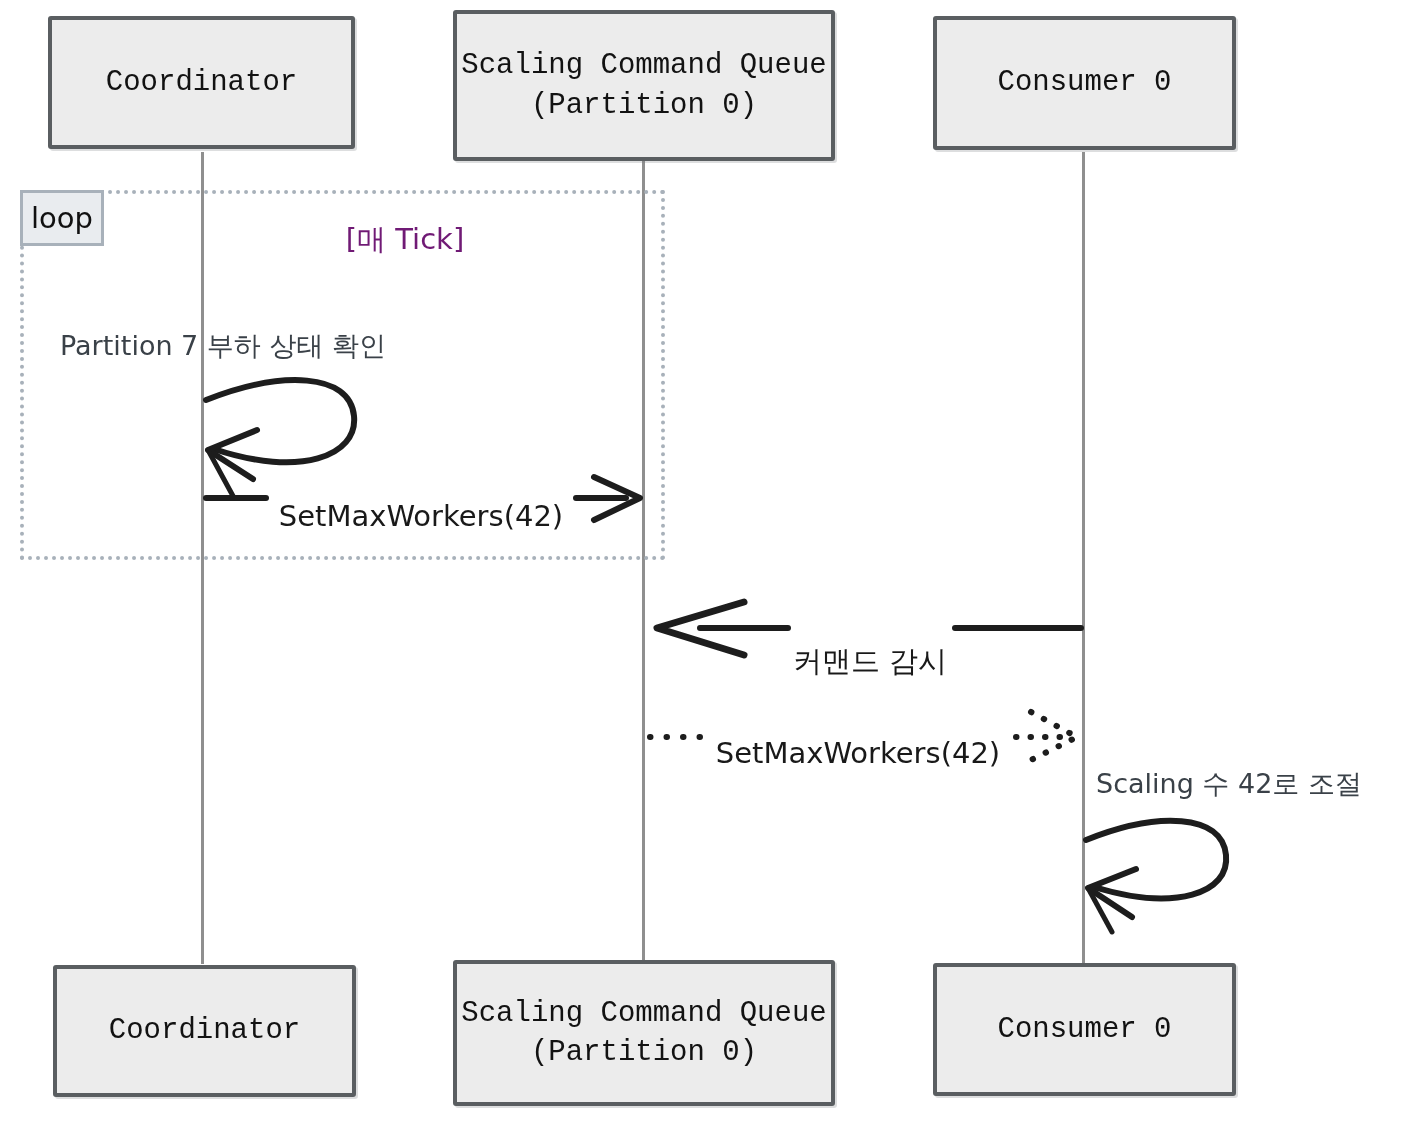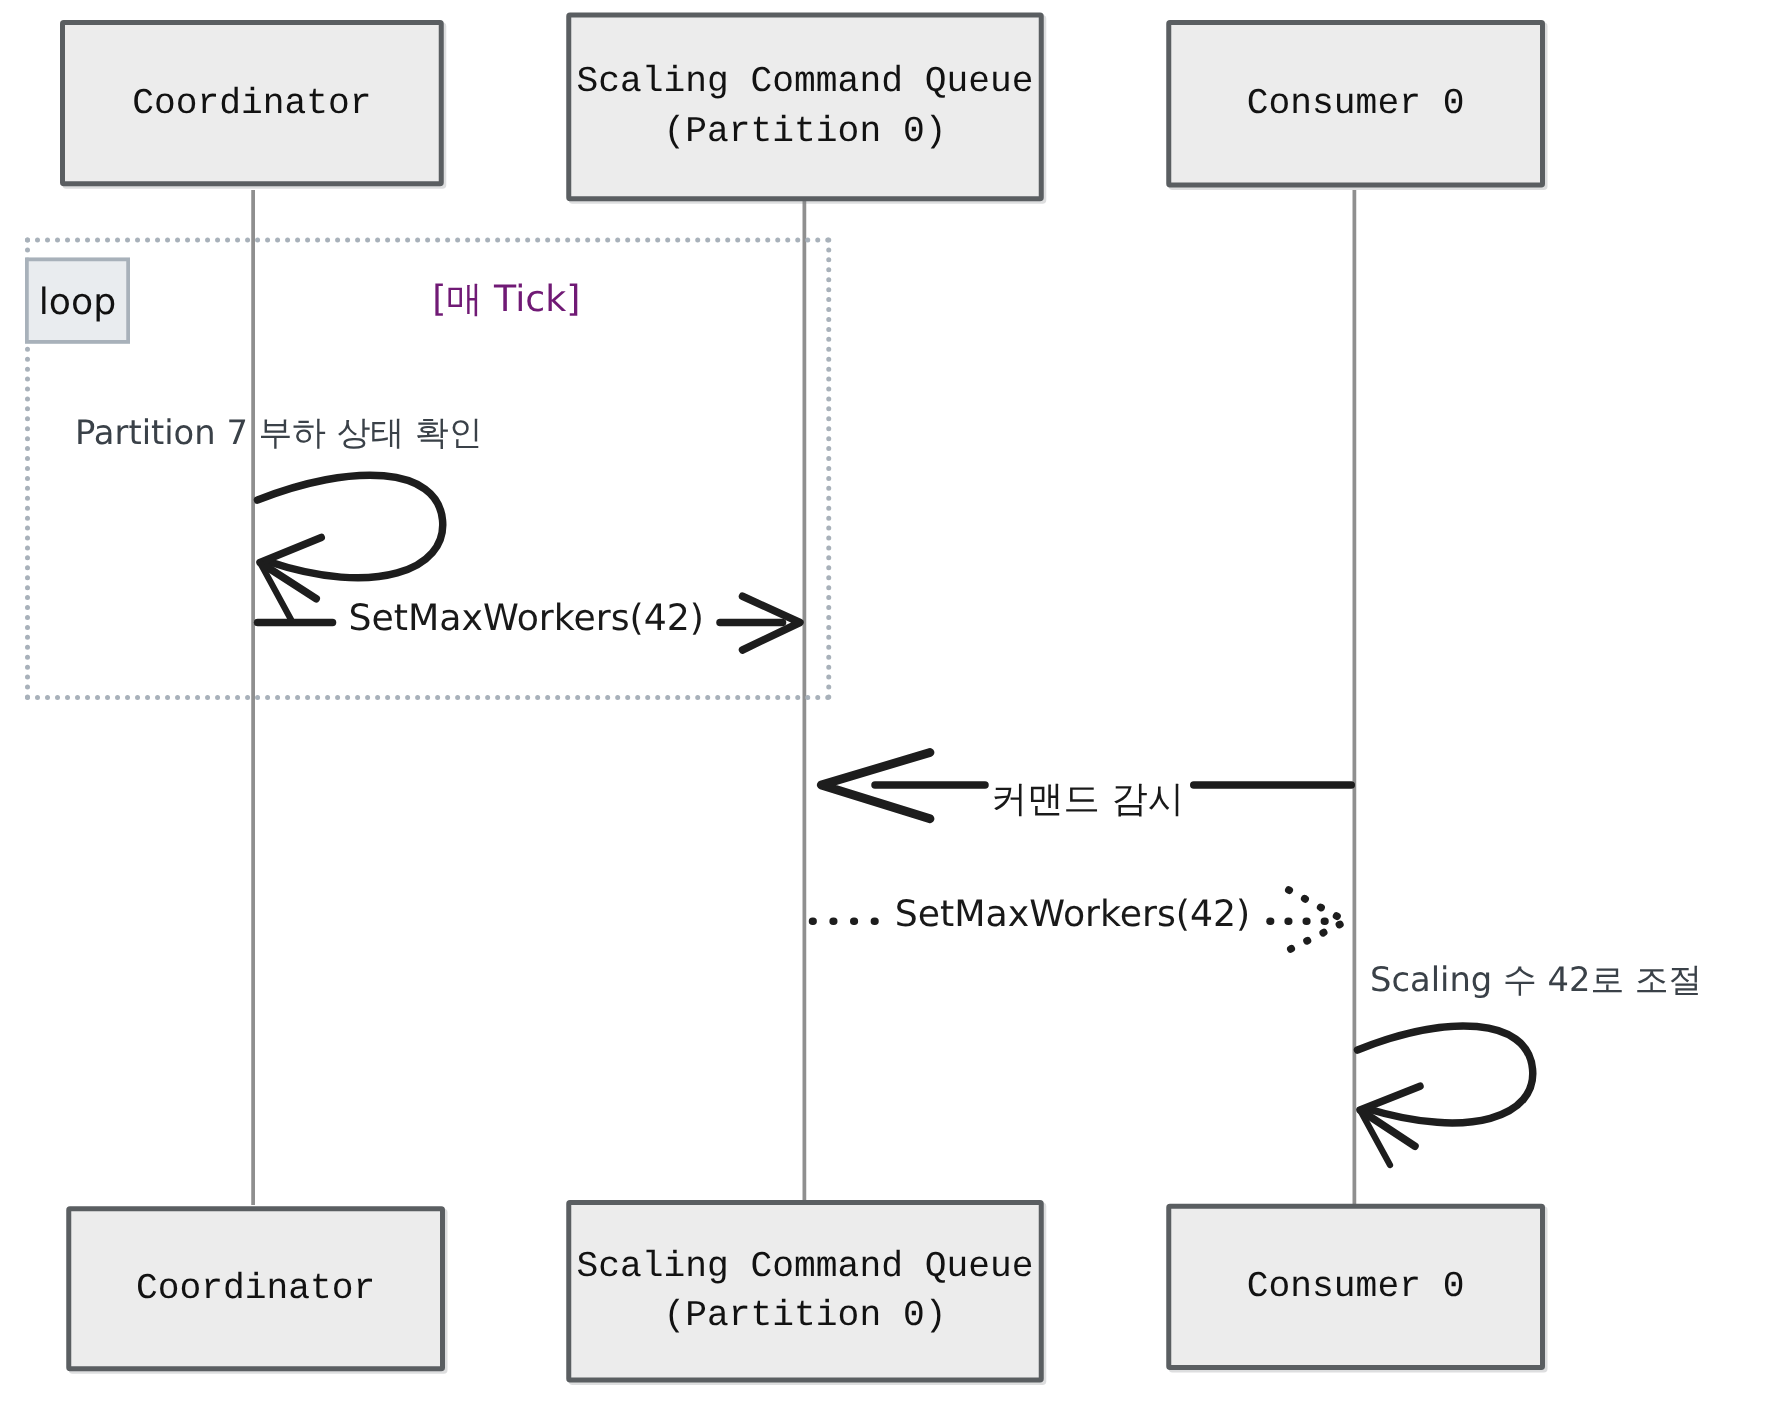--- a/index.html
+++ b/index.html
@@ -47,23 +47,23 @@
     left: 20px;
     top: 190px;
     width: 645px;
     height: 370px;
     border: 4px dotted #a8b1ba;
     box-sizing: border-box;
   }
   .loop-label {
     position: absolute;
     left: 20px;
-    top: 206px;
+    top: 190px;
     width: 84px;
-    height: 69px;
+    height: 56px;
     background: #e9ecef;
     border: 3px solid #a8b1ba;
     box-sizing: border-box;
     display: flex;
     align-items: center;
     justify-content: center;
     font-size: 29px;
     color: #111111;
   }
   .loop-condition {
@@ -81,20 +81,21 @@
     font-size: 29px;
     color: #191919;
     white-space: nowrap;
   }
   .msg-label.self-note {
     font-size: 27px;
     color: #3a4148;
   }
   .msg-label.centered {
     transform: translateX(-50%);
+    margin-top: 22px;
   }
   
   .overlay {
     position: absolute;
     left: 0;
     top: 0;
     width: 1415px;
     height: 1123px;
     pointer-events: none;
   }

